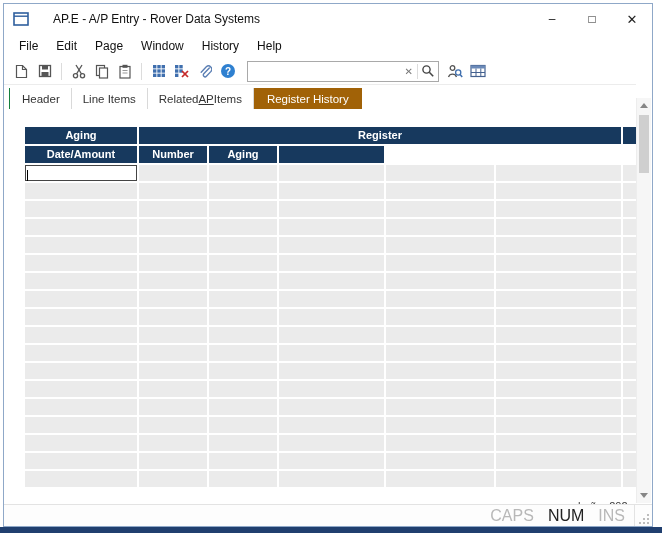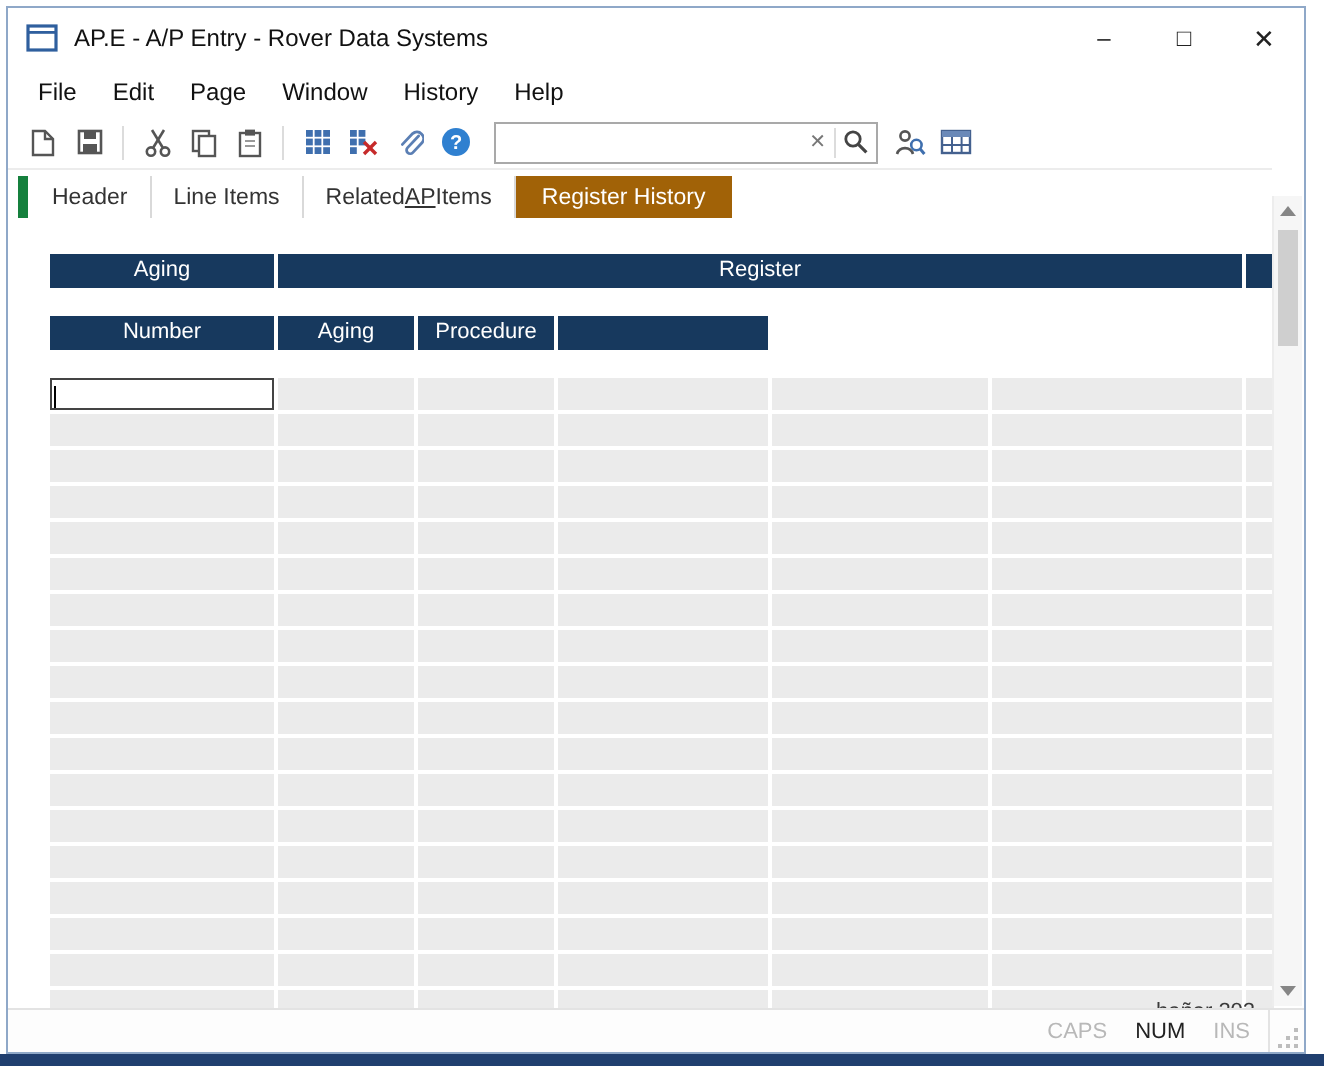--- a/index.html
+++ b/index.html
@@ -9,21 +9,21 @@
     -webkit-font-smoothing: antialiased;
   }
   .window {
     position: absolute; left: 3px; top: 3px; width: 650px; height: 524px;
     background: #ffffff; border: 1px solid #8fa8c8;
   }
   
   .titlebar { position: absolute; left: 0; top: 0; right: 0; height: 30px;
     display: flex; align-items: center; background: #ffffff; }
   .app-icon { width: 16px; height: 14px; margin: 0 8px 0 9px; flex: 0 0 auto; }
-  .title-text { font-size: 12px; color: #111; }
+  .title-text { font-size: 12px; color: #111; margin-left: 16px; }
   .win-controls { margin-left: auto; display: flex; height: 100%; }
   .win-btn { width: 40px; height: 100%; display: flex; align-items: center; justify-content: center;
     font-size: 12px; color: #222; cursor: default; }
   .win-btn.close { font-size: 13px; }
   
   .menubar { position: absolute; left: 0; top: 30px; right: 4px; height: 24px;
     display: flex; align-items: center; padding-left: 6px; background: #fff; }
   .menu-item { font-size: 12px; color: #111; padding: 3px 9px; }
   
   .toolbar { position: absolute; left: 0; top: 54px; right: 16px; height: 27px;
@@ -35,27 +35,27 @@
     border: 1px solid #a9a9a9; background: #fff; display: flex; align-items: center; }
   .searchbox input { border: none; outline: none; flex: 1; height: 17px; font-size: 11px;
     padding: 0 4px; font-family: "Liberation Sans", sans-serif; }
   .search-clear { font-size: 10px; color: #777; padding: 0 4px; }
   .search-box-sep { width: 1px; height: 15px; background: #dcdcdc; }
   .search-mag { padding: 0 3px; display: flex; align-items: center; }
   
   .tabstrip { position: absolute; left: 5px; top: 84px; height: 21px; display: flex; align-items: stretch; }
   .tab { display: flex; align-items: center; padding: 0 11px; font-size: 11.5px; color: #333;
     background: #fff; border-right: 1px solid #d9d9d9; }
-  .tab:first-child { border-left: 5px solid #15803d; padding-left: 12px; }
+  .tab:first-child { border-left: 1px solid #15803d; padding-left: 12px; }
   .tab.active { background: #a16207; color: #fff; border: none; padding: 0 13px; }
   .tab .u { text-decoration: underline; }
   
   .gridwrap { position: absolute; left: 21px; top: 123px; }
   .gridrow { display: grid; grid-template-columns: 112px 68px 68px 105px 108px 125px 14px;
-    column-gap: 2px; margin-bottom: 14px; }
+    column-gap: 2px; margin-bottom: 2px; font-weight: bold; }
   .gh { background: #17395e; color: #fff; font-size: 11px; height: 17px; line-height: 17px;
     text-align: center; overflow: hidden; white-space: nowrap; }
   .span5 { grid-column: span 5; }
   .grid-body { display: grid; grid-template-columns: 112px 68px 68px 105px 108px 125px 14px;
     gap: 2px; }
   .gcell { background: #ebebeb; height: 16px; }
   .gcell.focused { background: #ffffff; box-shadow: inset 0 0 0 1px #444; padding: 2px 0 0 2px; }
   .caret { display: inline-block; width: 1px; height: 11px; background: #000;
     animation: blink 1s step-end infinite; }
   @keyframes blink { 50% { opacity: 0; } }
@@ -66,21 +66,21 @@
     display: flex; align-items: center; justify-content: center; }
   .vs-arrow.up { top: 0; } .vs-arrow.down { bottom: 0; }
   .tri-up { width: 0; height: 0; border-left: 4px solid transparent; border-right: 4px solid transparent;
     border-bottom: 5px solid #868686; }
   .tri-down { width: 0; height: 0; border-left: 4px solid transparent; border-right: 4px solid transparent;
     border-top: 5px solid #868686; }
   .vs-thumb { position: absolute; left: 2px; right: 2px; top: 17px; height: 58px; background: #cfcfcf; }
   
   .statusbar { position: absolute; left: 0; right: 0; bottom: 0; height: 22px;
     background: #fdfdfd; border-top: 1px solid #e3e3e3; display: flex; align-items: center;
-    font-size: 11px; }
+    font-size: 16px; }
   .sb-right { margin-left: auto; display: flex; align-items: center; height: 100%; }
   .sb-flag { padding: 0 7px; color: #b8b8b8; }
   .sb-flag.on { color: #222; }
   .sb-sep { width: 1px; height: 100%; background: #e3e3e3; margin: 0 2px; }
   .sb-status { padding: 0 8px; color: #111; }
   .grip { width: 13px; height: 13px; margin: 6px 2px 0 0; position: relative; }
   .grip i { position: absolute; width: 2px; height: 2px; background: #bdbdbd; }
   .grip i:nth-child(1){ right:1px;  bottom:1px; }
   .grip i:nth-child(2){ right:5px;  bottom:1px; }
   .grip i:nth-child(3){ right:1px;  bottom:5px; }
@@ -246,23 +246,23 @@
     </span>
   </div>
 
   <div class="gridwrap">
     <div class="gridrow">
       <div class="gh">Aging</div>
       <div class="gh span5">Register</div>
       <div class="gh"></div>
     </div>
     <div class="gridrow">
+        <div class="gh">Date/Amount</div>
         <div class="gh">Number</div>
         <div class="gh">Aging</div>
-        <div class="gh">Procedure</div>
         <div class="gh"></div>
       </div>
     <div class="grid-body">
         <div class="gcell focused"><span class="caret"></span></div>
         <div class="gcell"></div>
         <div class="gcell"></div>
         <div class="gcell"></div>
         <div class="gcell"></div>
         <div class="gcell"></div>
         <div class="gcell"></div>

